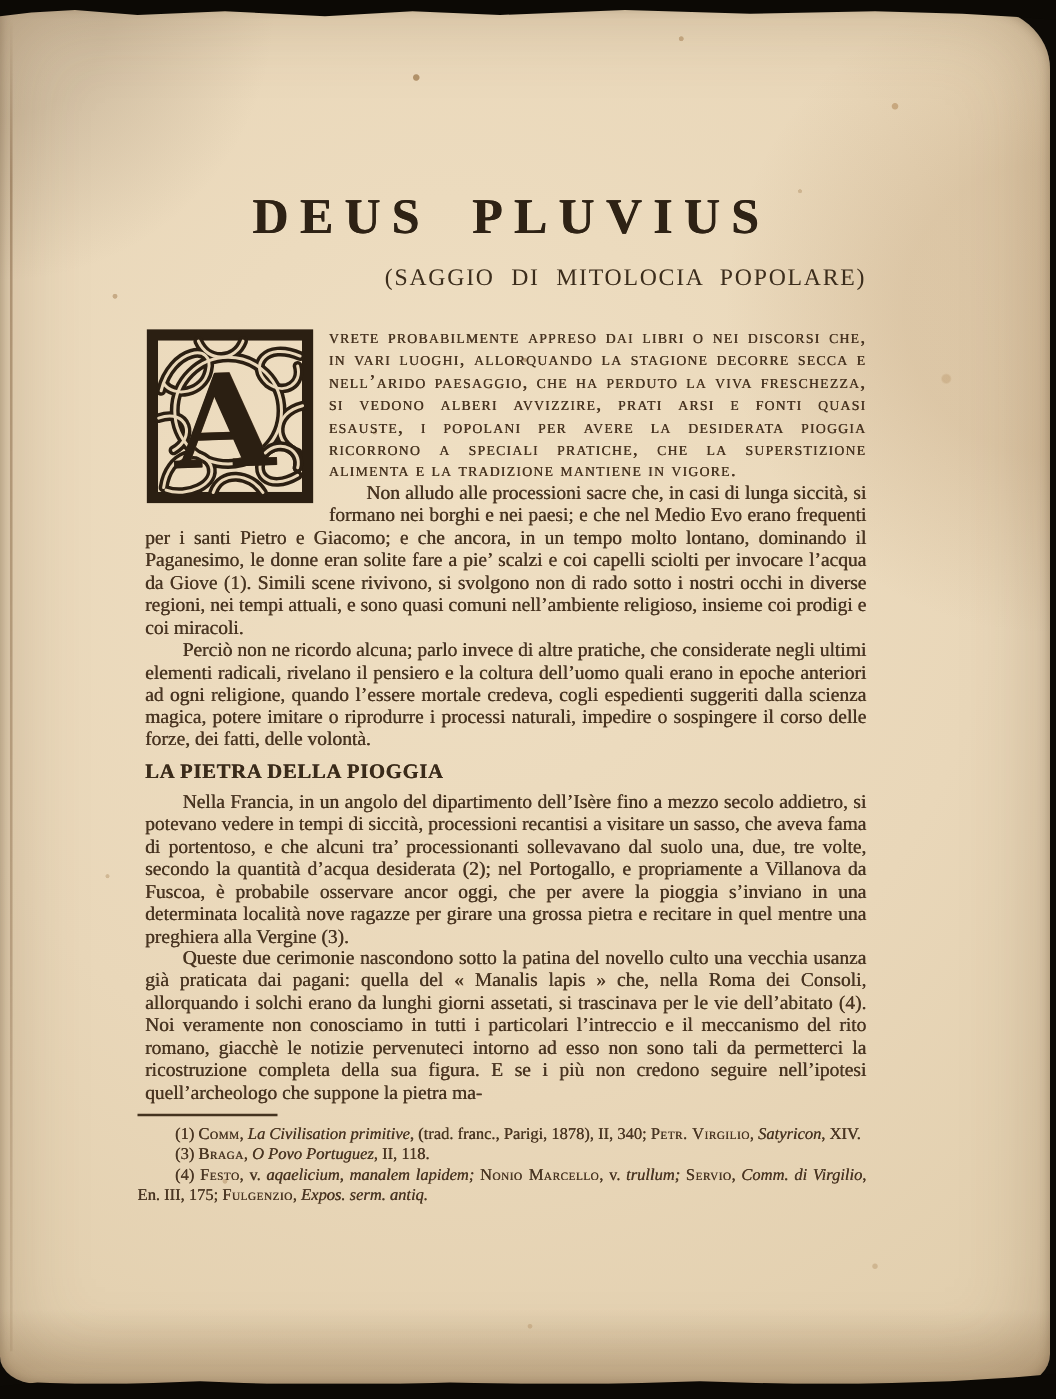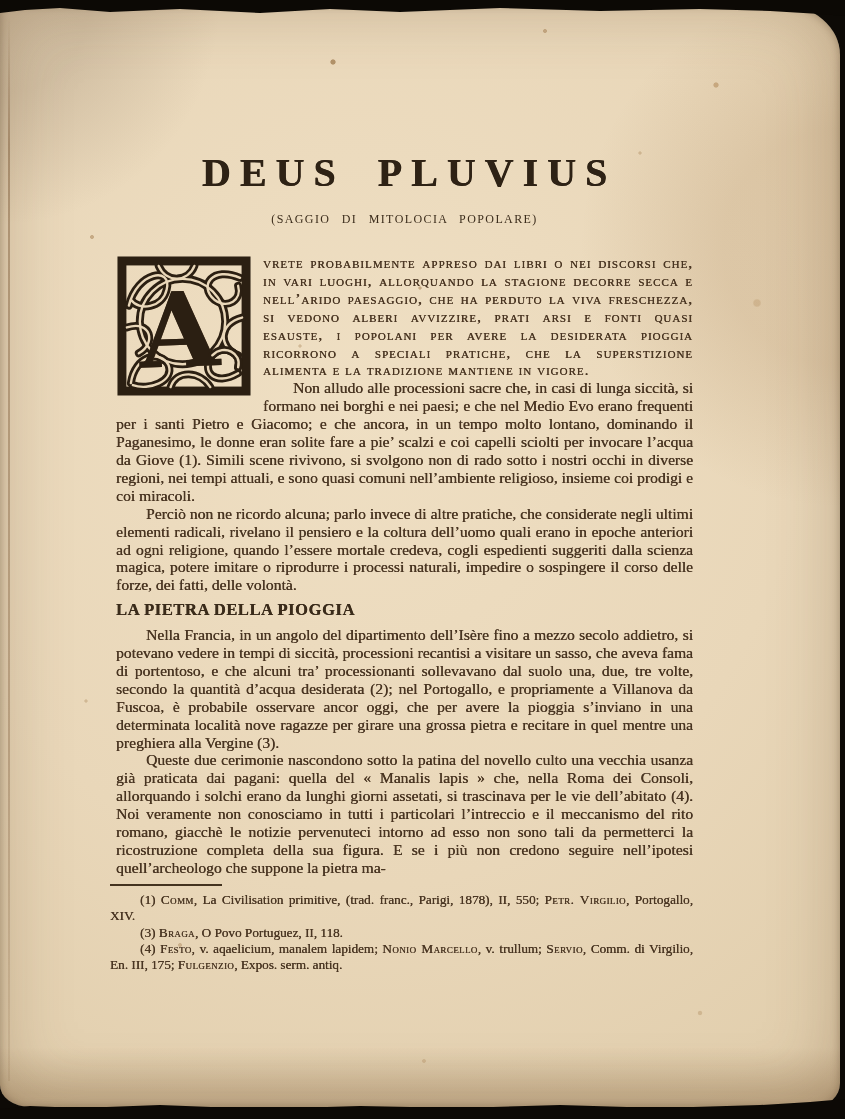--- a/index.html
+++ b/index.html
@@ -32,36 +32,36 @@
   
   .edge-top{position:absolute;left:0;top:0;width:845px;height:16px;background:#0c0905;z-index:5;
     clip-path:polygon(0 0,845px 0,845px 16px,820px 14px,770px 11px,700px 9px,600px 11px,500px 8px,400px 12px,330px 9px,260px 13px,180px 9px,110px 12px,60px 8px,25px 10px,0 13px);}
   .edge-bottom{position:absolute;left:0;bottom:0;width:845px;height:22px;background:#0c0905;z-index:5;
     clip-path:polygon(0 12px,30px 9px,80px 11px,160px 8px,260px 12px,360px 9px,460px 11px,560px 8px,660px 11px,760px 8px,810px 5px,845px 2px,845px 22px,0 22px);}
   
   .content{position:relative;margin:0 147px 0 116px;width:577px;}
   .title{margin:0;padding-top:148px;text-align:center;font-weight:700;font-size:40px;line-height:1;
          letter-spacing:9px;word-spacing:14px;color:#2e2215;padding-left:9px;
          text-shadow:.4px 0 0 #2e2215;}
-  .subtitle{margin:19px 0 11px;text-align:center;font-size:12px;letter-spacing:1.4px;word-spacing:7px;
+  .subtitle{margin:19px 0 11px;text-align:right;font-size:19px;letter-spacing:1.4px;word-spacing:7px;
             color:#3c2d1c;}
   .body-text{margin-top:27px;color:#493522;font-size:15.6px;line-height:17.9px;text-align:justify;
              text-shadow:.3px 0 0 currentColor;}
   .body-text p{margin:0;text-indent:30px;}
   .body-text p.first{text-indent:0;}
   .dropcap{float:left;width:136px;height:140px;margin:2px 11px 3px 0;}
   .smallcaps-lead{font-variant:small-caps;letter-spacing:1px;font-family:Liberation Serif, serif;}
   .section-heading{margin:7px 1px 7px 0;text-align:left;font-weight:700;font-size:16.5px;
                    letter-spacing:.6px;color:#3a2b1a;text-shadow:.3px 0 0 currentColor;}
   .fn-rule{width:112px;height:2px;background:#44331f;margin:7px 0 6px -6px;border:none;}
   .footnotes{color:#4a3623;font-size:13.2px;line-height:16.4px;text-align:justify;
              text-shadow:.25px 0 0 currentColor;margin-left:-6px;}
   .footnotes p{margin:0;text-indent:30px;}
   .seg-sc{font-variant:small-caps;letter-spacing:.4px;}
-  .seg-i{}
+  .seg-i{font-style:italic;}
 </style>
 </head>
 <body>
 
 <div class="canvas">
   <div class="sheet">
     <div class="crease"></div>
 
     <div class="content">
       <h1 class="title">DEUS PLUVIUS</h1>
@@ -102,21 +102,21 @@
         <p>Perciò non ne ricordo alcuna; parlo invece di altre pratiche, che considerate negli ultimi elementi radicali, rivelano il pensiero e la coltura dell’uomo quali erano in epoche anteriori ad ogni religione, quando l’essere mortale credeva, cogli espedienti suggeriti dalla scienza magica, potere imitare o riprodurre i processi naturali, impedire o sospingere il corso delle forze, dei fatti, delle volontà.</p>
 
         <div class="section-heading">LA PIETRA DELLA PIOGGIA</div>
 
         <p>Nella Francia, in un angolo del dipartimento dell’Isère fino a mezzo secolo addietro, si potevano vedere in tempi di siccità, processioni recantisi a visitare un sasso, che aveva fama di portentoso, e che alcuni tra’ processionanti sollevavano dal suolo una, due, tre volte, secondo la quantità d’acqua desiderata (2); nel Portogallo, e propriamente a Villanova da Fuscoa, è probabile osservare ancor oggi, che per avere la pioggia s’inviano in una determinata località nove ragazze per girare una grossa pietra e recitare in quel mentre una preghiera alla Vergine (3).</p>
         <p>Queste due cerimonie nascondono sotto la patina del novello culto una vecchia usanza già praticata dai pagani: quella del « Manalis lapis » che, nella Roma dei Consoli, allorquando i solchi erano da lunghi giorni assetati, si trascinava per le vie dell’abitato (4). Noi veramente non conosciamo in tutti i particolari l’intreccio e il meccanismo del rito romano, giacchè le notizie pervenuteci intorno ad esso non sono tali da permetterci la ricostruzione completa della sua figura. E se i più non credono seguire nell’ipotesi quell’archeologo che suppone la pietra ma-</p>
 
         <hr class="fn-rule">
 
         <div class="footnotes">
-          <p><span class="seg-n">(1) </span><span class="seg-sc">Comm</span><span class="seg-n">, </span><span class="seg-i">La Civilisation primitive</span><span class="seg-n">, (trad. franc., Parigi, 1878), II, 550; </span><span class="seg-sc">Petr. Virgilio</span><span class="seg-n">, </span><span class="seg-i">Portogallo</span><span class="seg-n">, XIV.</span></p>
+          <p><span class="seg-n">(1) </span><span class="seg-sc">Comm</span><span class="seg-n">, </span><span class="seg-i">La Civilisation primitive</span><span class="seg-n">, (trad. franc., Parigi, 1878), II, 340; </span><span class="seg-sc">Petr. Virgilio</span><span class="seg-n">, </span><span class="seg-i">Satyricon</span><span class="seg-n">, XIV.</span></p>
           <p><span class="seg-n">(3) </span><span class="seg-sc">Braga</span><span class="seg-n">, </span><span class="seg-i">O Povo Portuguez</span><span class="seg-n">, II, 118.</span></p>
           <p><span class="seg-n">(4) </span><span class="seg-sc">Festo</span><span class="seg-n">, v. </span><span class="seg-i">aqaelicium, manalem lapidem;</span><span class="seg-n"> </span><span class="seg-sc">Nonio Marcello</span><span class="seg-n">, v. </span><span class="seg-i">trullum;</span><span class="seg-n"> </span><span class="seg-sc">Servio</span><span class="seg-n">, </span><span class="seg-i">Comm. di Virgilio</span><span class="seg-n">, En. III, 175; </span><span class="seg-sc">Fulgenzio</span><span class="seg-n">, </span><span class="seg-i">Expos. serm. antiq.</span></p>
         </div>
       </div>
     </div>
   </div>
 
   <div class="edge-top"></div>
   <div class="edge-bottom"></div>
 </div>

